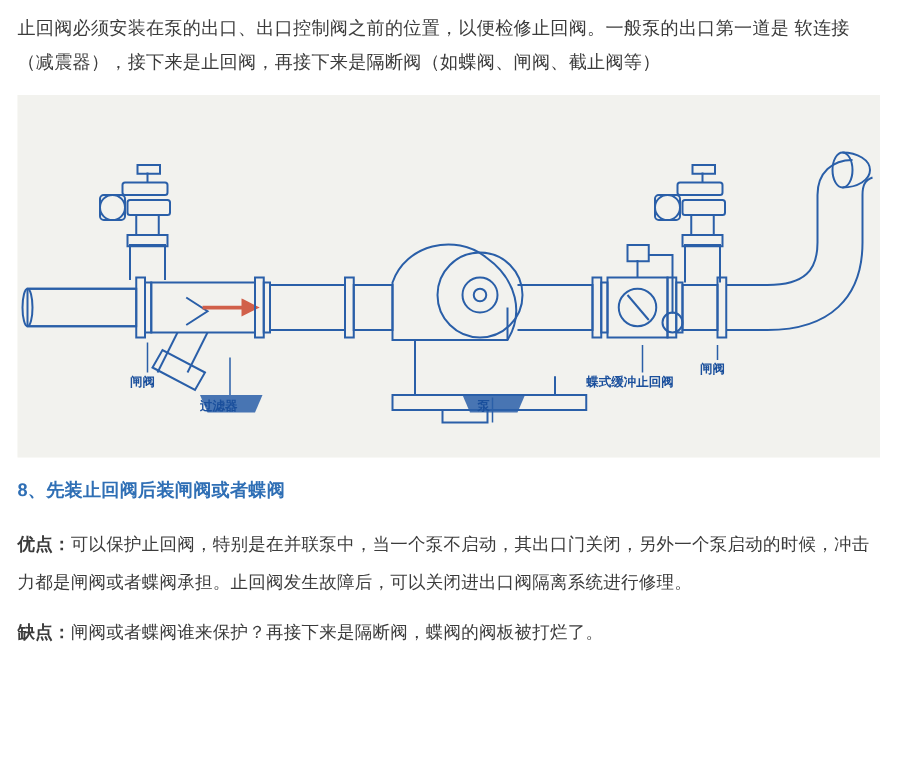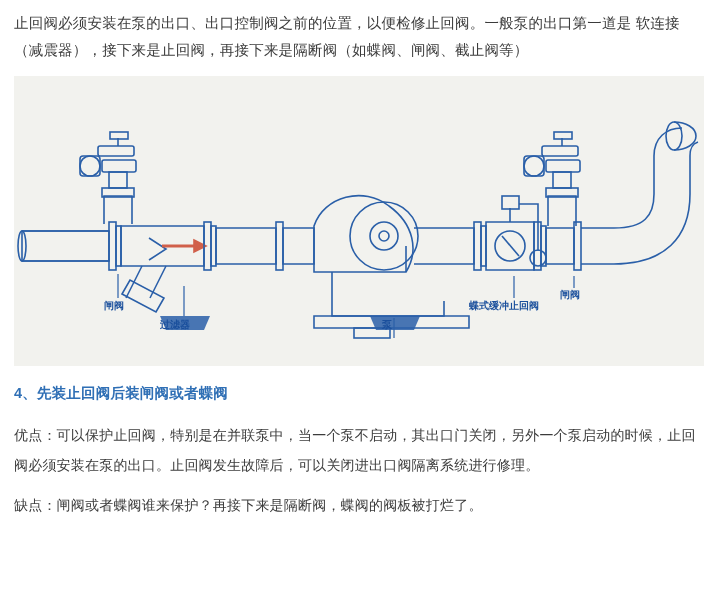--- a/index.html
+++ b/index.html
@@ -48,21 +48,21 @@
     letter-spacing: 0.2px;
   }
   .para {
     font-size: 14px;
     line-height: 30px;
     color: #3b3b3b;
     margin: 0 0 10px 0;
     letter-spacing: 0.2px;
   }
   .lead {
-    font-weight: normal;
+    font-weight: bold;
     color: #3b3b3b;
   }
   .fig-label {
     font-size: 10px;
     font-weight: bold;
     fill: #1a4f9c;
     font-family: "Liberation Sans", sans-serif;
   }
 </style>
 </head>
@@ -172,23 +172,23 @@
       <g class="fig-label">
         <text x="90" y="233" class="fig-label">闸阀</text>
         <text x="146" y="252" class="fig-label" fill="#ffffff">过滤器</text>
         <text x="368" y="252" class="fig-label" fill="#ffffff">泵</text>
         <text x="455" y="233" class="fig-label">蝶式缓冲止回阀</text>
         <text x="546" y="222" class="fig-label">闸阀</text>
       </g>
     </svg>
   </div>
 
-  <h2 class="heading">4、先装止回阀后装闸阀或者蝶阀</h2>
+  <h2 class="heading">8、先装止回阀后装闸阀或者蝶阀</h2>
 
   <p class="para">
-    <span class="lead">优点：</span><span>可以保护止回阀，特别是在并联泵中，当一个泵不启动，其出口门关闭，另外一个泵启动的时候，止回阀必须安装在泵的出口。止回阀发生故障后，可以关闭进出口阀隔离系统进行修理。</span>
+    <span class="lead">优点：</span><span>可以保护止回阀，特别是在并联泵中，当一个泵不启动，其出口门关闭，另外一个泵启动的时候，冲击力都是闸阀或者蝶阀承担。止回阀发生故障后，可以关闭进出口阀隔离系统进行修理。</span>
   </p>
 
   <p class="para">
     <span class="lead">缺点：</span><span>闸阀或者蝶阀谁来保护？再接下来是隔断阀，蝶阀的阀板被打烂了。</span>
   </p>
 
 </div>
 
 </body></html>

